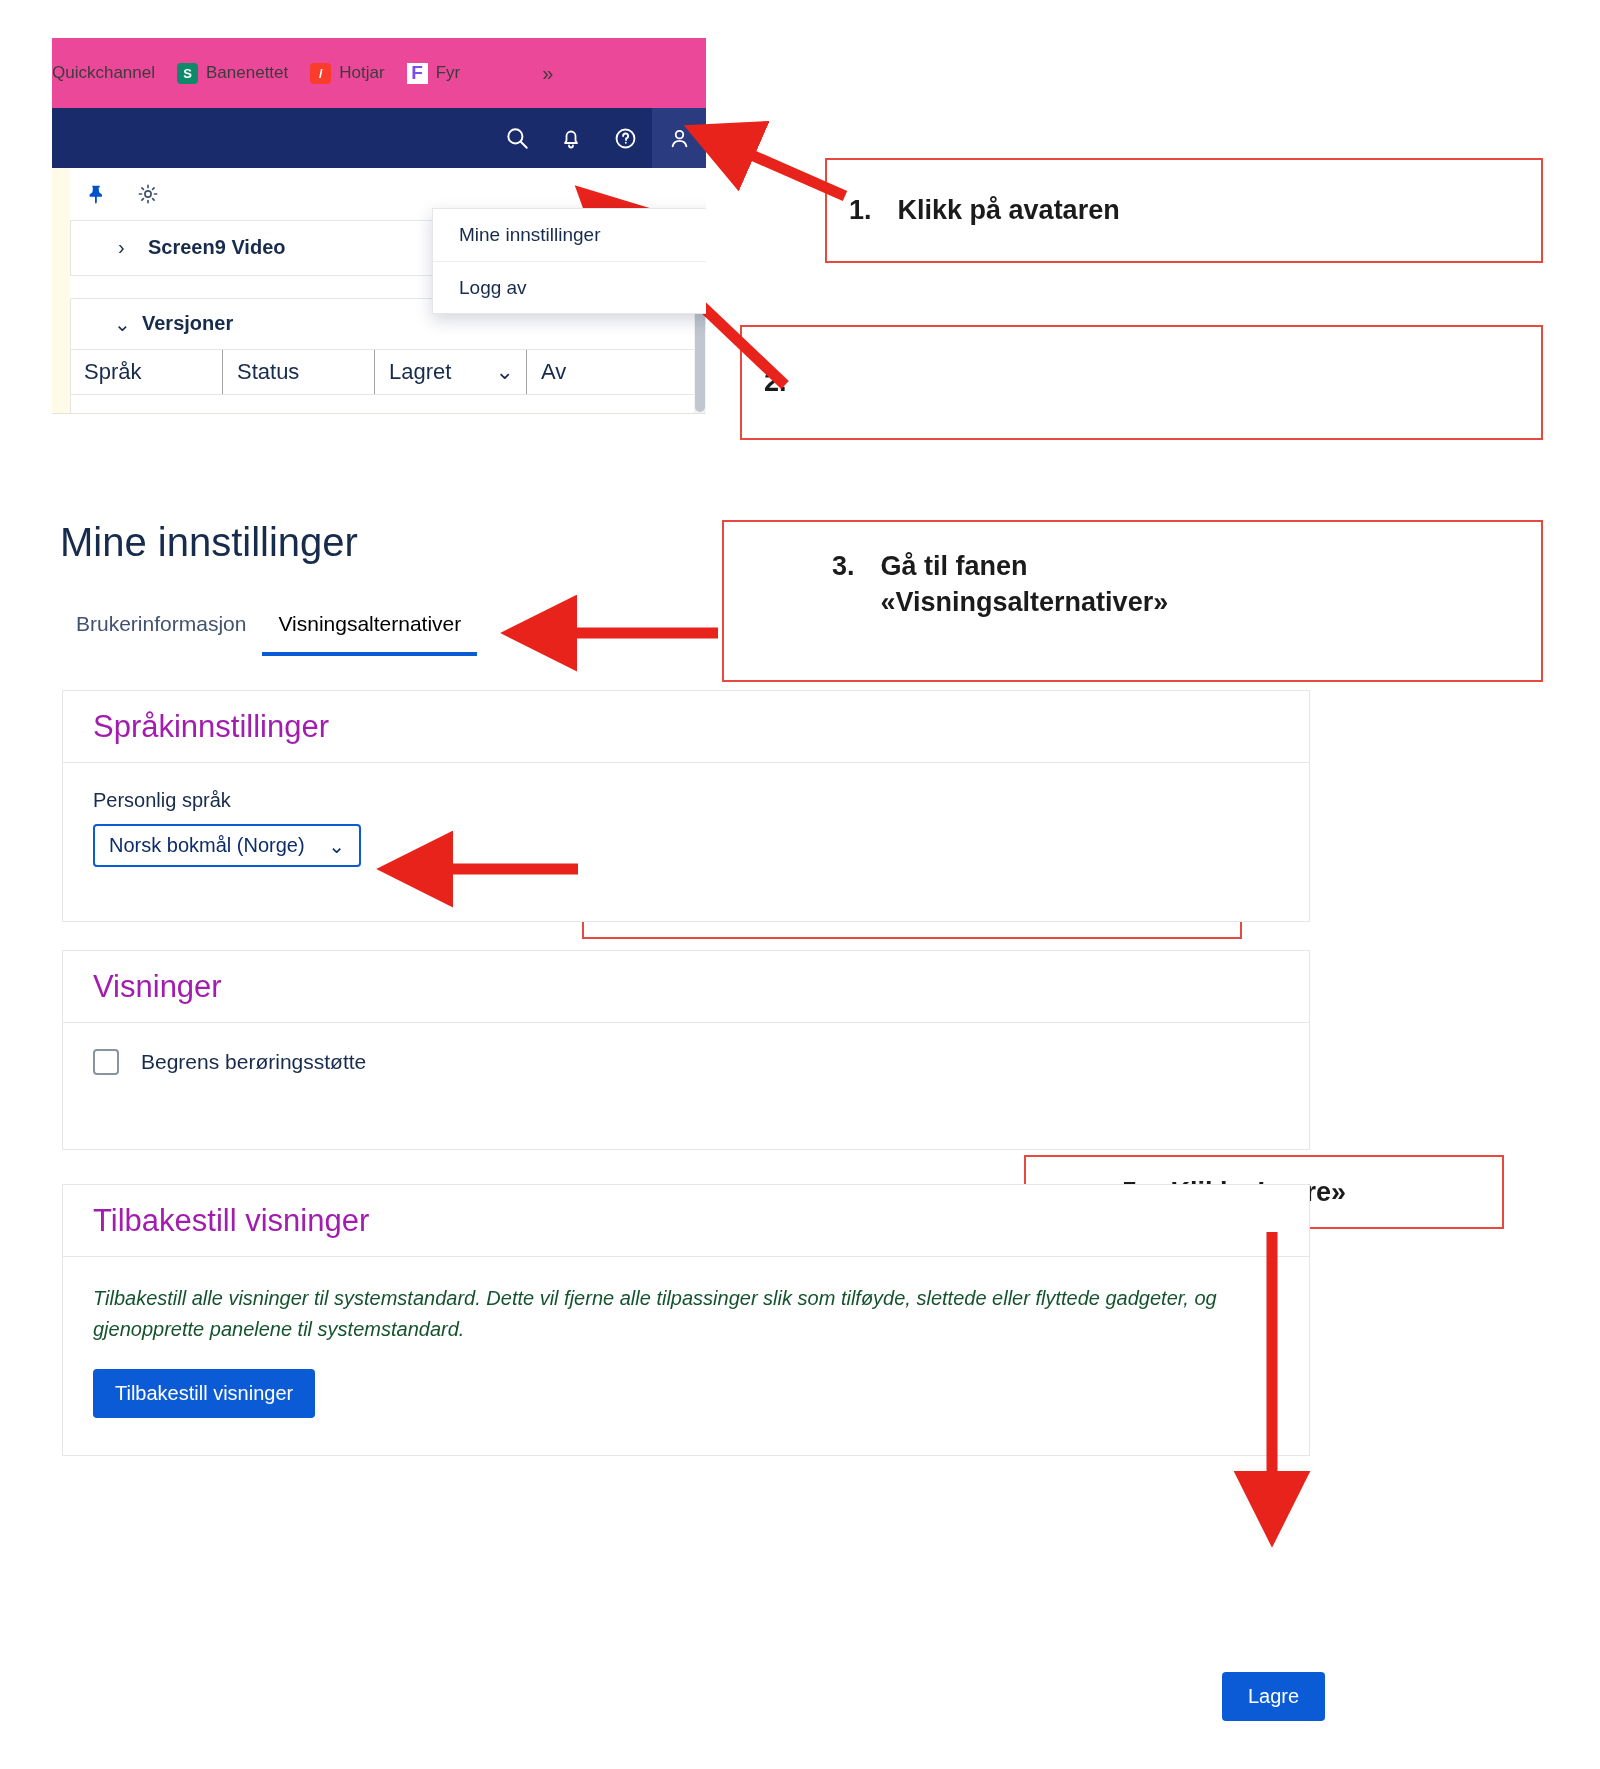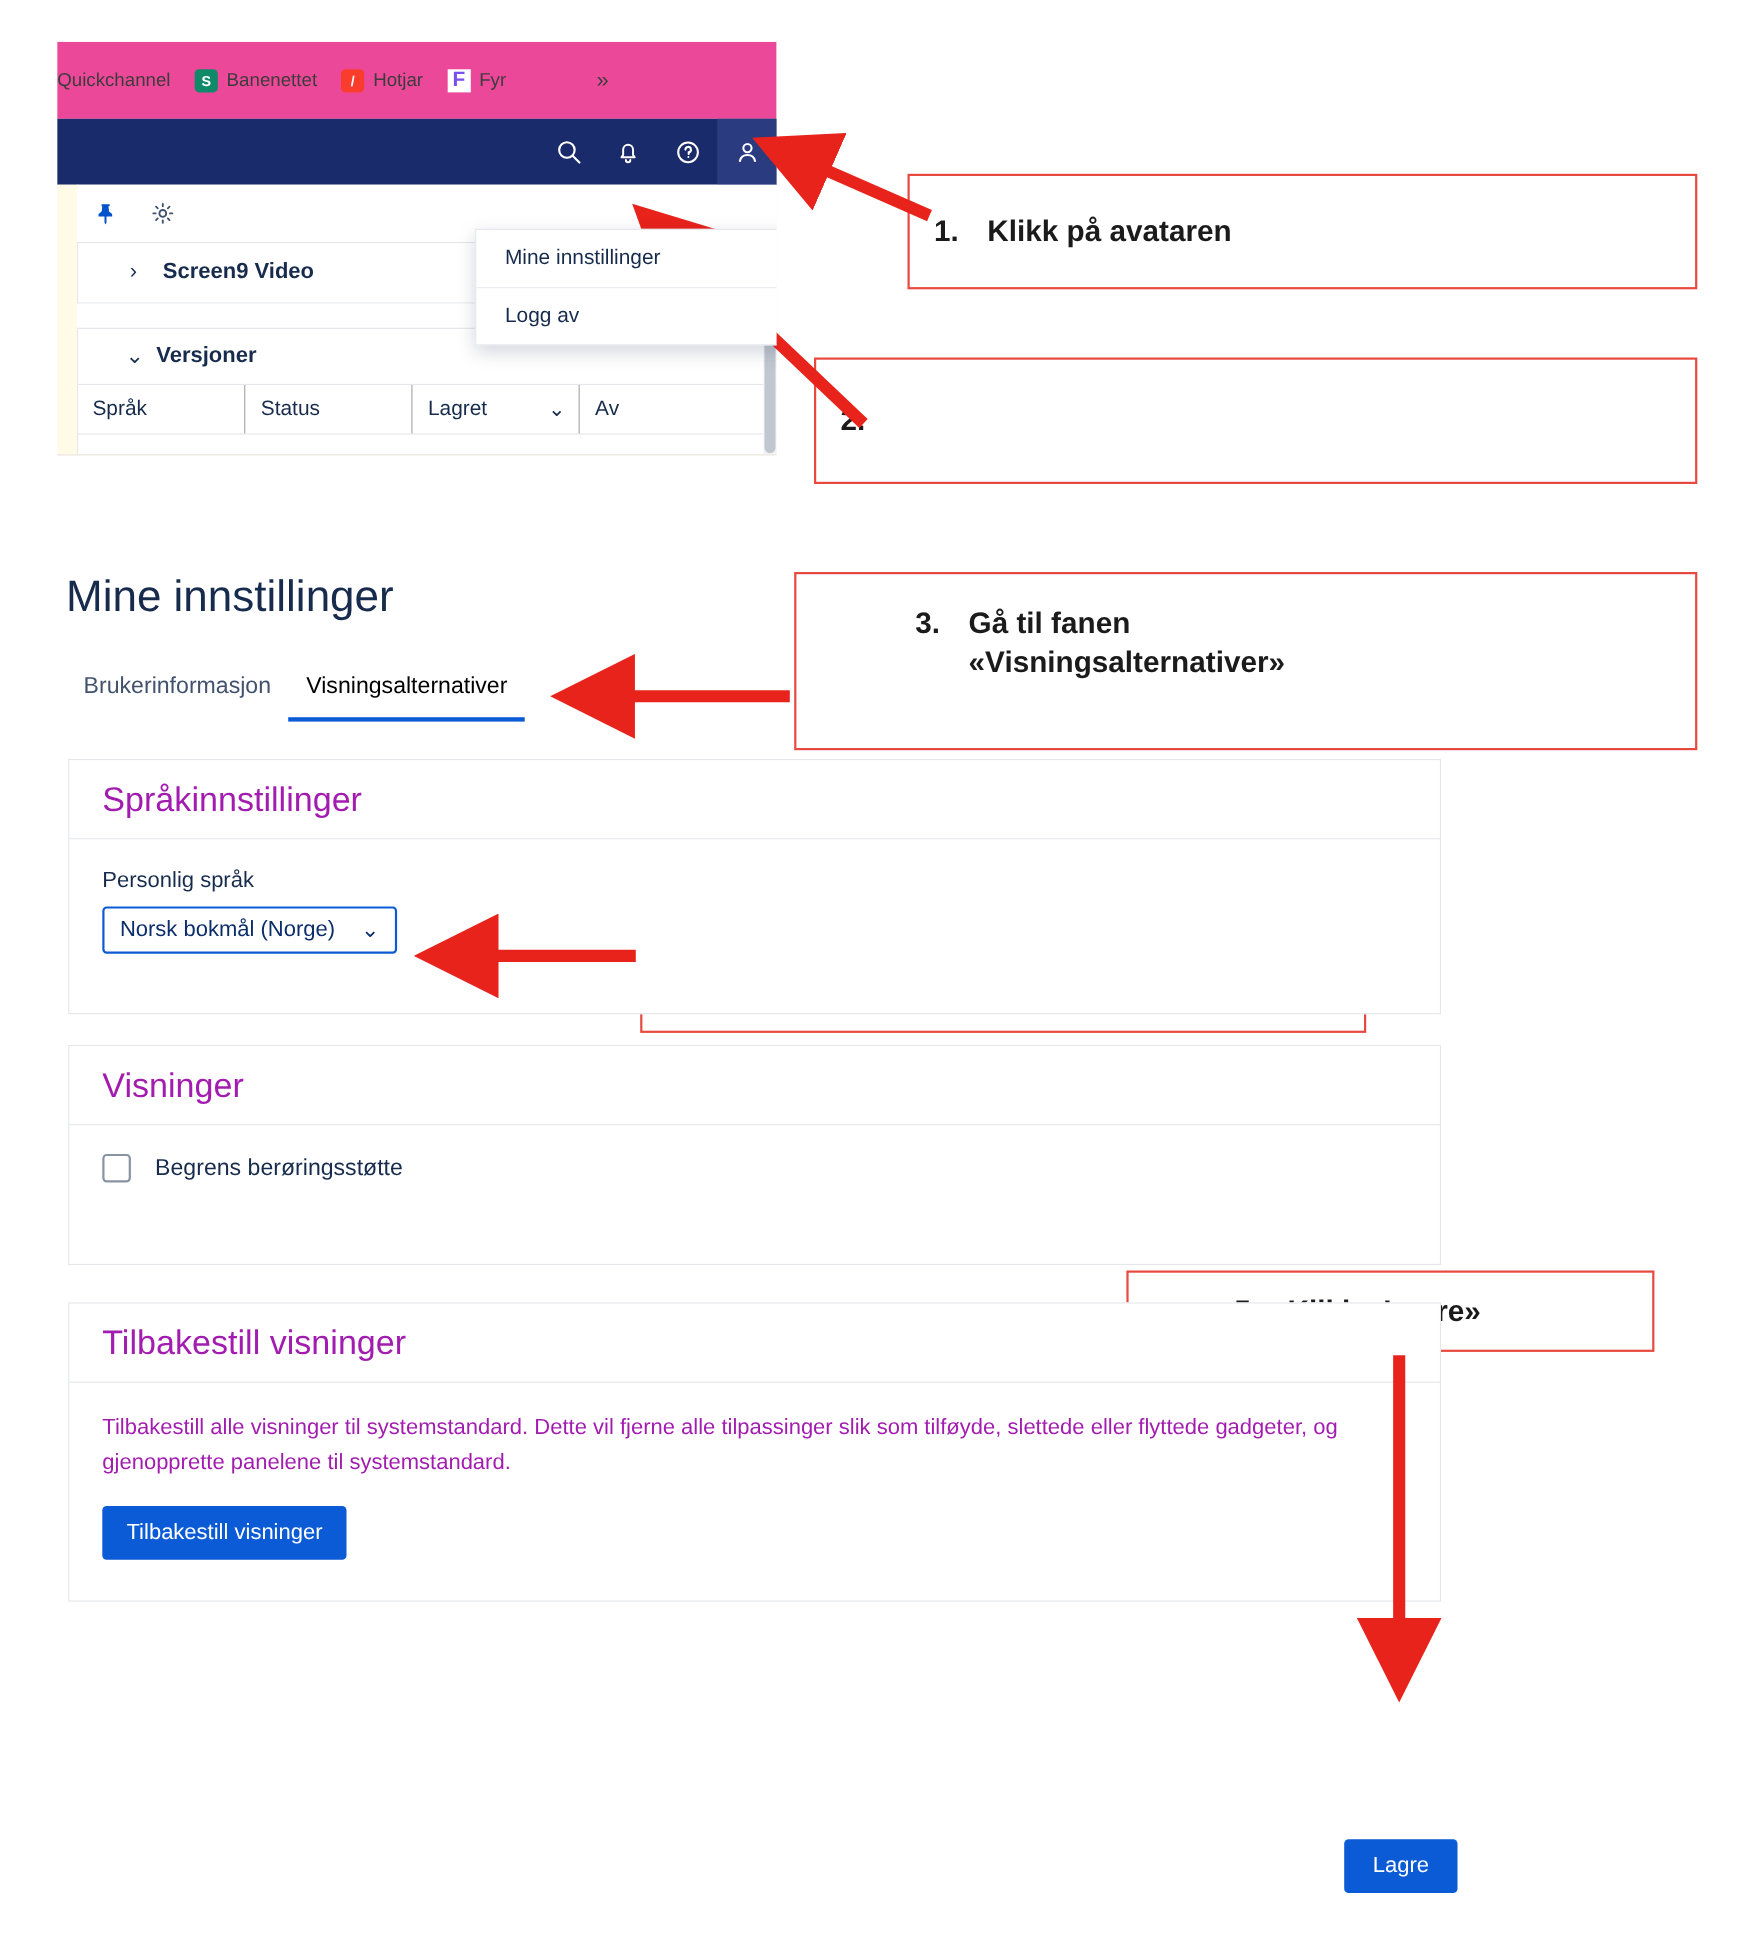--- a/index.html
+++ b/index.html
@@ -167,21 +167,21 @@
     position: absolute;
     left: 44px;
     font-weight: normal;
   }
   #table-head {
     position: absolute;
     left: 18px; top: 182px;
     width: 636px; height: 44px;
     display: flex;
     align-items: center;
-    font-size: 19px;
+    font-size: 22px;
     color: #172b4d;
     border-bottom: 1px solid #e4e6ea;
   }
   #table-head .th {
     height: 44px;
     display: flex;
     align-items: center;
     padding-left: 14px;
     border-left: 1px solid #a3a3a3;
     box-sizing: border-box;
@@ -328,23 +328,24 @@
   .chkbox {
     width: 26px; height: 26px;
     border: 2px solid #8993a4;
     border-radius: 4px;
     background: #fff;
     box-sizing: border-box;
   }
   .reset-text {
     font-size: 20px;
     line-height: 1.55;
-    color: #a21caf;
+    color: #14532d;
     max-width: 1180px;
     margin-bottom: 24px;
+    font-style: italic;
   }
   .btn-blue {
     background: #0c5bd6;
     color: #ffffff;
     border: none;
     border-radius: 4px;
     font-size: 20px;
     font-family: "Liberation Sans", sans-serif;
     padding: 13px 22px;
     cursor: pointer;

